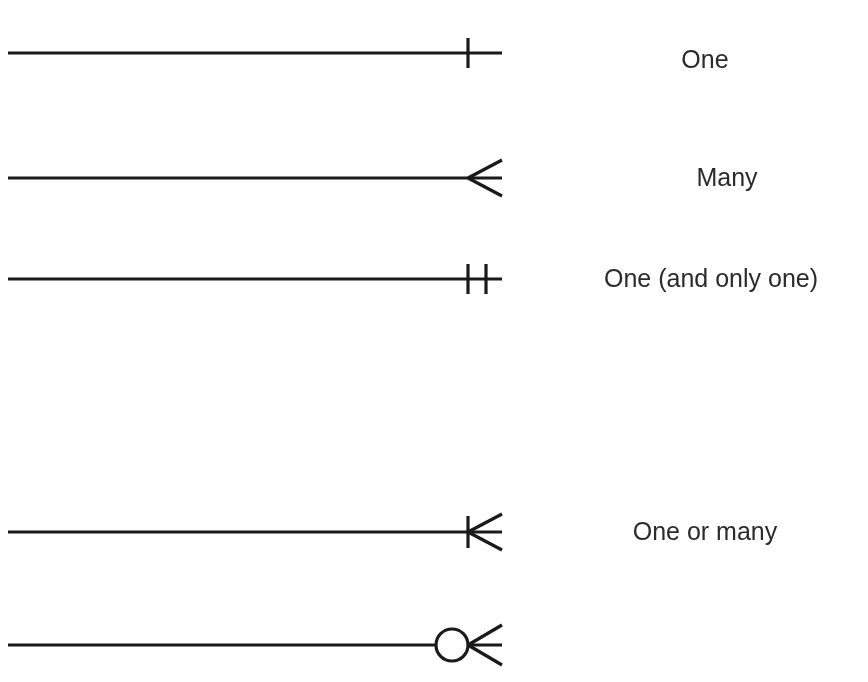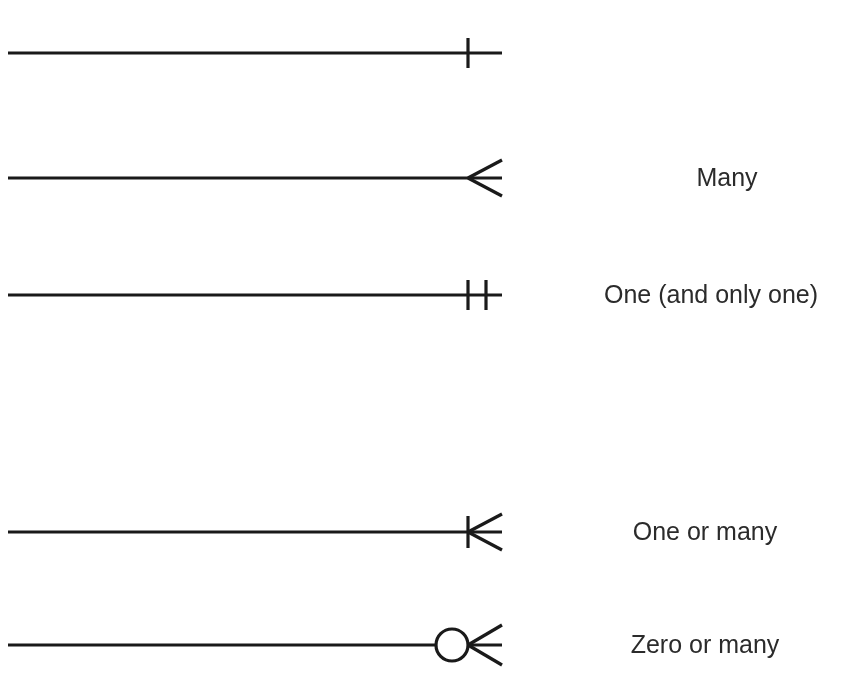--- a/index.html
+++ b/index.html
@@ -59,36 +59,37 @@
 
   <div class="legend-row" style="top:0px; height:120px;">
     <div class="symbol-cell">
       <svg width="560" height="120" viewBox="0 0 560 120" aria-hidden="true">
         <g stroke="#1a1a1a" stroke-width="3.2" fill="none" stroke-linecap="butt">
           <line x1="8" y1="53" x2="502" y2="53"></line>
           <line x1="468" y1="38" x2="468" y2="68"></line>
         </g>
       </svg>
     </div>
+    <div class="label-cell">One</div>
   </div>
 
   <div class="legend-row" style="top:118px; height:120px;gap:44px;">
     <div class="symbol-cell">
       <svg width="560" height="120" viewBox="0 0 560 120" aria-hidden="true">
         <g stroke="#1a1a1a" stroke-width="3.2" fill="none" stroke-linecap="butt">
           <line x1="8" y1="60" x2="502" y2="60"></line>
           <line x1="468" y1="60" x2="502" y2="42"></line>
           <line x1="468" y1="60" x2="502" y2="78"></line>
         </g>
       </svg>
     </div>
     <div class="label-cell">Many</div>
   </div>
 
-  <div class="legend-row" style="top:235px; height:120px;gap:12px;">
+  <div class="legend-row" style="top:219px; height:120px;gap:12px;">
     <div class="symbol-cell">
       <svg width="560" height="120" viewBox="0 0 560 120" aria-hidden="true">
         <g stroke="#1a1a1a" stroke-width="3.2" fill="none" stroke-linecap="butt">
           <line x1="8" y1="60" x2="502" y2="60"></line>
           <line x1="468" y1="45" x2="468" y2="75"></line>
           <line x1="486" y1="45" x2="486" y2="75"></line>
         </g>
       </svg>
     </div>
     <div class="label-cell">One (and only one)</div>
@@ -114,16 +115,15 @@
       <svg width="560" height="120" viewBox="0 0 560 120" aria-hidden="true">
         <g stroke="#1a1a1a" stroke-width="3.2" fill="none" stroke-linecap="butt">
           <line x1="8" y1="60" x2="438" y2="60"></line>
           <circle cx="452" cy="60" r="16" fill="#ffffff"></circle>
           <line x1="468" y1="60" x2="502" y2="60"></line>
           <line x1="468" y1="60" x2="502" y2="40"></line>
           <line x1="468" y1="60" x2="502" y2="80"></line>
         </g>
       </svg>
     </div>
-    <div class="label-cell">Zero or many</div>
   </div>
 
 </div>
 
 </body></html>

